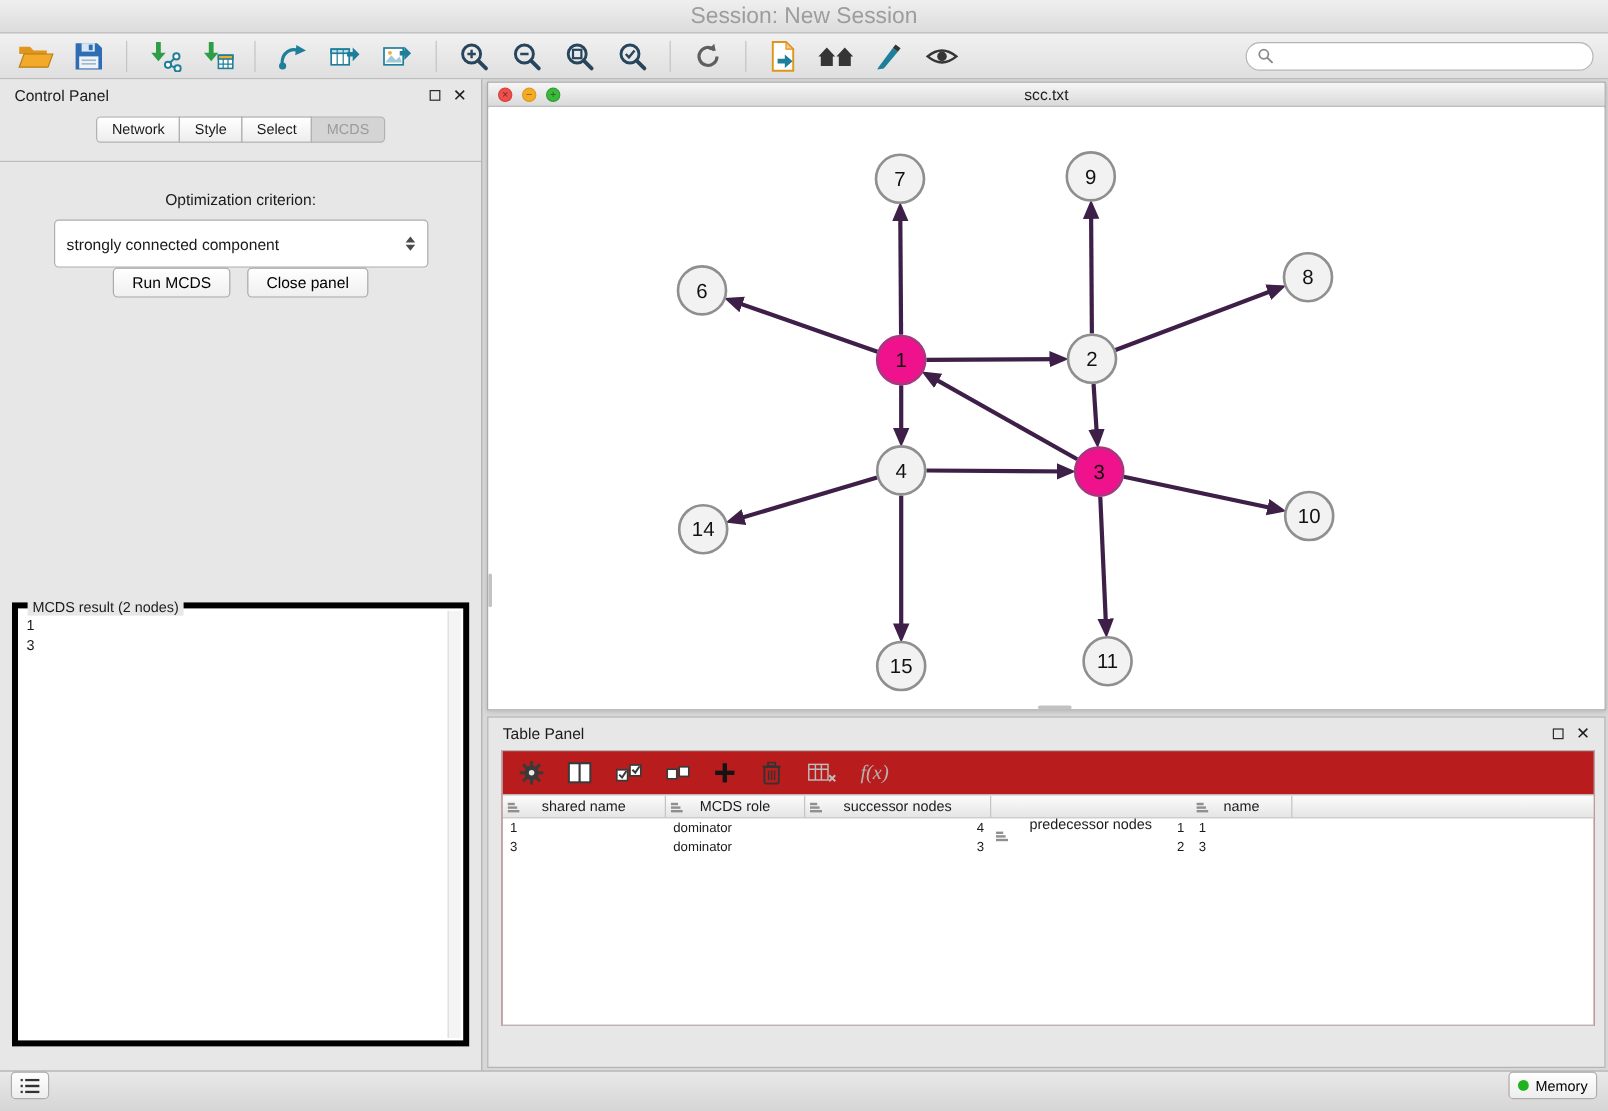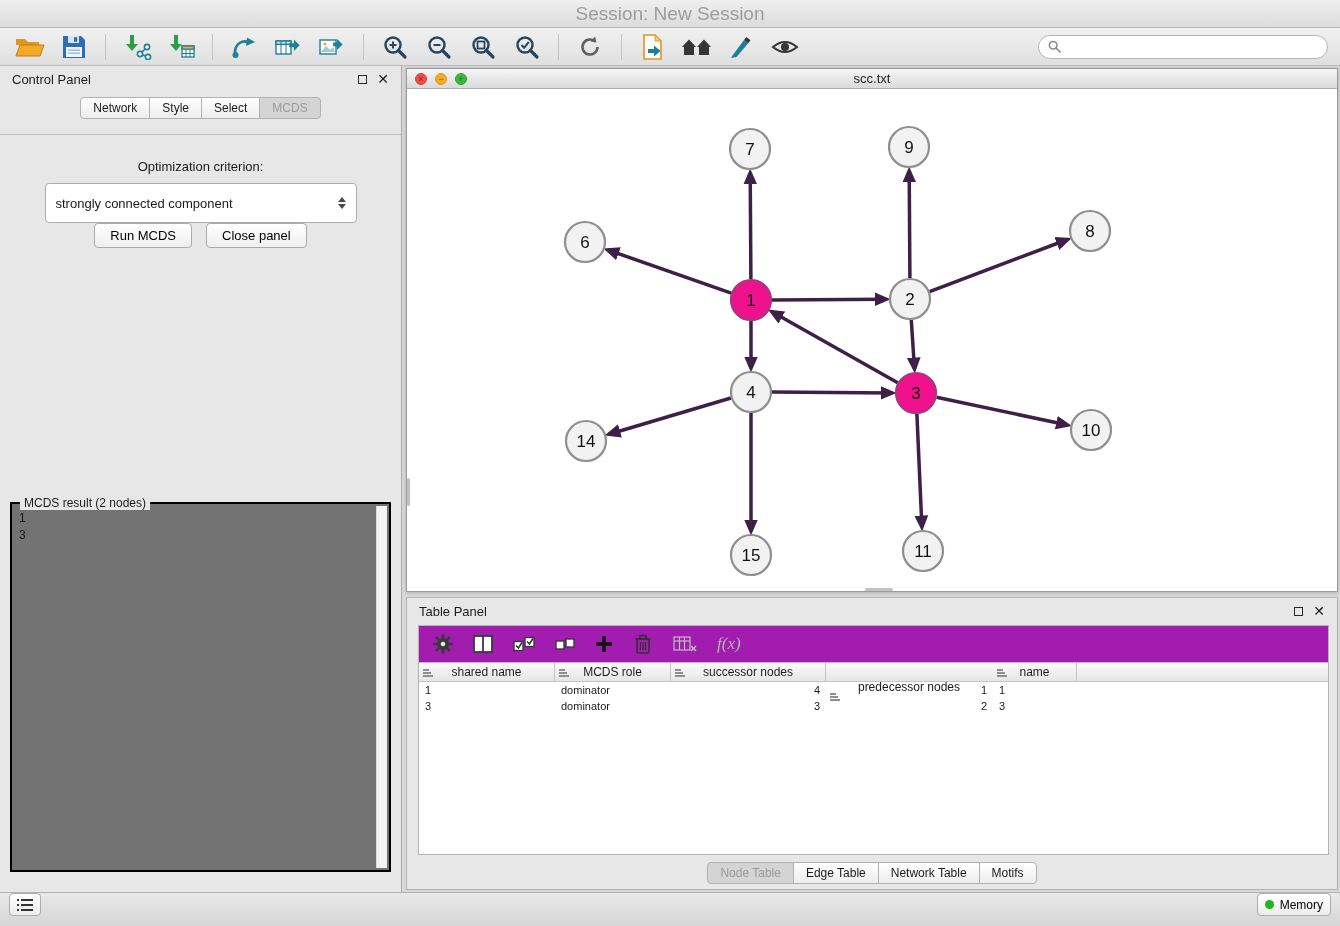--- a/index.html
+++ b/index.html
@@ -33,39 +33,39 @@
   .control-panel{position:absolute;left:0;top:66px;width:402px;height:826px;background:#e7e7e7;border-right:1px solid #ababab}
   .cp-tabs{padding-top:5px;border-bottom:1px solid #bdbdbd;padding-bottom:16px}
   .cp-tabs .seg-btn{margin-bottom:-1px}
   .opt-label{text-align:center;margin-top:24px;font-size:13px}
   .dropdown{margin:9px auto 0;width:312px;height:40px;background:#fff;border:1px solid #adadad;border-radius:4px;display:flex;align-items:center;padding:0 10px 0 10px;font-size:13px;cursor:pointer}
   .stepper{margin-left:auto;display:flex;flex-direction:column;align-items:center;justify-content:center;gap:2px}
   .tri-up{width:0;height:0;border-left:4px solid transparent;border-right:4px solid transparent;border-bottom:5px solid #4a4a4a}
   .tri-down{width:0;height:0;border-left:4px solid transparent;border-right:4px solid transparent;border-top:5px solid #4a4a4a}
   .btn-row{display:flex;justify-content:center;gap:14px;margin-top:0}
   .btn{font-size:13px;padding:4px 15px;background:linear-gradient(#ffffff,#efefef);border:1px solid #ababab;border-radius:4px;cursor:pointer;font-family:inherit}
-  .result-box{position:absolute;left:10px;right:10px;top:436px;bottom:20px;border:2px solid #000000;background:#737373}
+  .result-box{position:absolute;left:10px;right:10px;top:436px;bottom:20px;border:5px solid #000000;background:#ffffff}
   .result-title{position:absolute;top:-8px;left:8px;background:#e7e7e7;padding:0 4px;font-size:12px;color:#1c1c1c}
   .result-content{position:absolute;left:2px;top:4px;right:14px;bottom:2px;font-size:12px;line-height:17px;padding:2px 5px;overflow:hidden}
   .result-scrollbar{position:absolute;top:2px;bottom:2px;right:2px;width:11px;background:#f4f4f4;border-left:1px solid #ddd}
 
   
   .network-window{position:absolute;left:406px;top:68px;width:932px;height:524px;border:1px solid #9a9a9a;background:#fff;box-shadow:0 1px 4px rgba(0,0,0,.18)}
   .net-titlebar{height:20px;background:linear-gradient(#f6f6f6,#dadada);border-bottom:1px solid #aeaeae;position:relative;display:flex;align-items:center;justify-content:center;font-size:13px;color:#1c1c1c}
   .tl{position:absolute;top:4px;width:12px;height:12px;border-radius:50%;font-size:9px;line-height:11px;text-align:center;color:rgba(0,0,0,.5);cursor:pointer}
   .tl.red{left:8px;background:#ee4f4b;border:1px solid #d8413d}
   .tl.yellow{left:28px;background:#f6ab27;border:1px solid #dd9a22}
   .tl.green{left:48px;background:#3cb93c;border:1px solid #2f9e33}
   .net-canvas{position:absolute;left:0;top:21px;right:0;bottom:0;background:#fff}
   .v-handle{position:absolute;left:0;top:388px;width:3px;height:28px;background:#c2c2c2;border-radius:2px}
   .h-handle{position:absolute;bottom:0;left:458px;width:28px;height:3px;background:#c2c2c2;border-radius:2px}
 
   
   .table-panel{position:absolute;left:406px;top:597px;width:932px;height:293px;background:#e7e7e7;border:1px solid #b3b3b3}
-  .tp-inner{position:absolute;left:11px;right:8px;top:27px;bottom:34px;border:1px solid #b5b5b5;background:#a21caf}
+  .tp-inner{position:absolute;left:11px;right:8px;top:27px;bottom:34px;border:1px solid #b5b5b5;background:#b91c1c}
   .tp-toolbar{height:36px;display:flex;align-items:center;gap:20px;padding:0 14px}
   .tt{background:none;border:none;display:flex;align-items:center;justify-content:center;cursor:pointer;height:30px}
   .fx-label{font-family:"Liberation Serif","DejaVu Serif",serif;font-style:italic;font-size:17px;color:#b3b3b3}
   .tp-table{position:absolute;left:0;right:0;top:36px;bottom:0;background:#fff;border-top:1px solid #bdbdbd;overflow:hidden}
   .t-head{display:flex;height:19px;background:linear-gradient(#fcfcfc,#e5e5e5);border-bottom:1px solid #c4c4c4;font-size:12px;color:#1c1c1c}
   .t-hcell{position:relative;border-right:1px solid #c4c4c4;display:flex;align-items:center;justify-content:center;cursor:pointer}
   .t-hcell.t-fill{border-right:none;cursor:default}
   .sort-glyph{position:absolute;left:4px;top:4px}
   .t-row{display:flex;height:16px;font-size:11px;align-items:center;cursor:default}
   .t-cell{padding:0 6px;white-space:nowrap;overflow:hidden}
@@ -480,26 +480,20 @@
             <div class="t-cell" style="width: 136px; text-align: left;">3</div>
             <div class="t-cell" style="width: 116px; text-align: left;">dominator</div>
             <div class="t-cell" style="width: 155px; text-align: right;">3</div>
             <div class="t-cell" style="width: 167px; text-align: right;">2</div>
             <div class="t-cell" style="width: 84px; text-align: left;">3</div>
           </div>
         </div>
     </div>
   </div>
 
-  <div class="seg-tabs tp-tabs">
-      <div class="seg-btn active">Node Table</div>
-      <div class="seg-btn">Edge Table</div>
-      <div class="seg-btn">Network Table</div>
-      <div class="seg-btn">Motifs</div>
-    </div>
 </div>
 
 <div class="statusbar">
   <button class="sb-btn">
     <svg width="16" height="12" viewBox="0 0 16 12">
       <g fill="#333">
         <rect x="0" y="0" width="2" height="2"></rect>
           <rect x="4" y="0" width="12" height="2"></rect>
         <rect x="0" y="5" width="2" height="2"></rect>
           <rect x="4" y="5" width="12" height="2"></rect>

